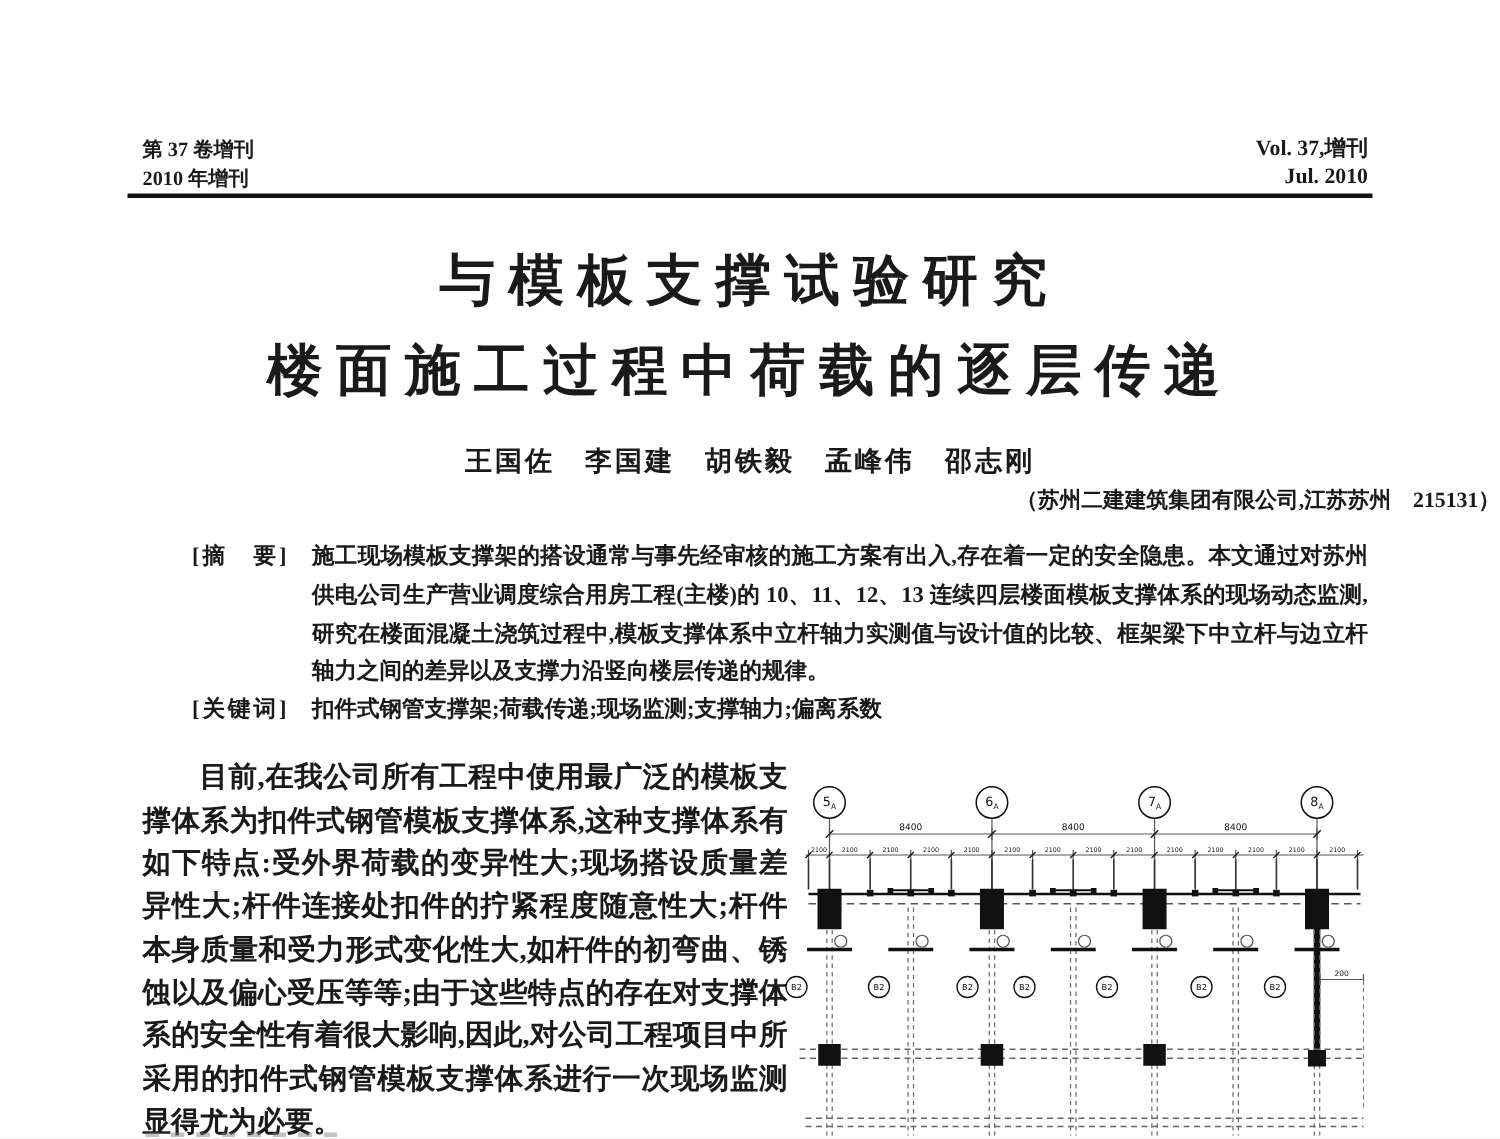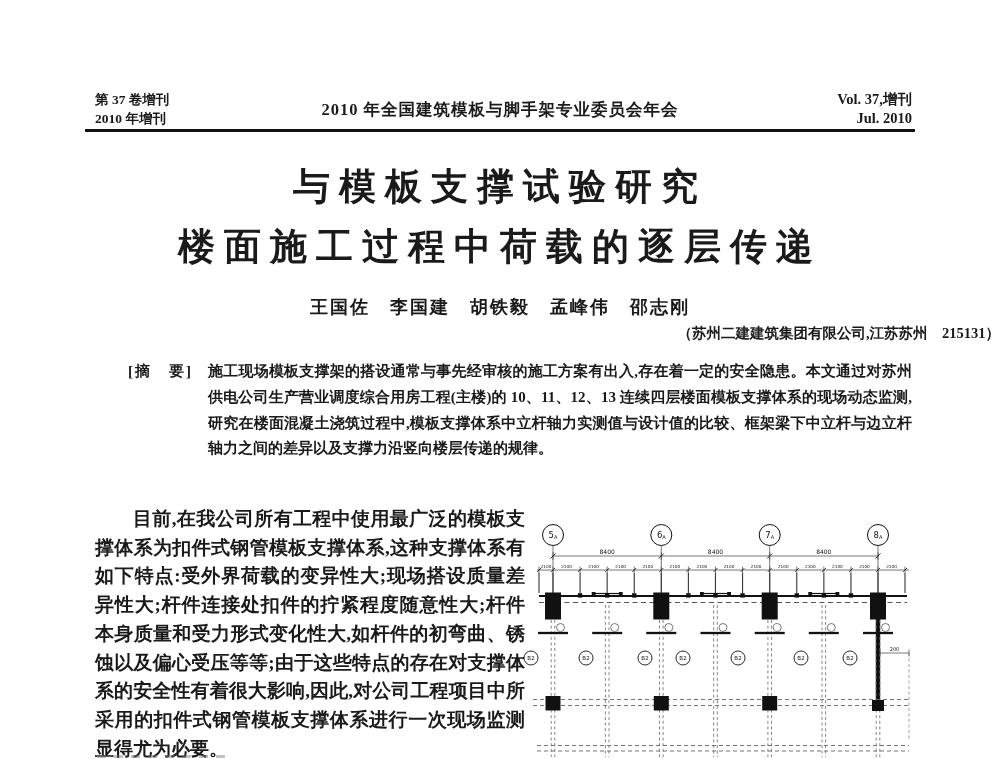--- a/index.html
+++ b/index.html
@@ -39,40 +39,43 @@
 </style>
 </head>
 <body>
 
 <div class="page">
 
   <div class="abs hdr-left">
     <div>第 37 卷增刊</div>
     <div>2010 年增刊</div>
   </div>
-  <div class="abs hdr-center">2010 年全国建筑模板与脚手架专业委员会年会</div>
   <div class="abs hdr-right">
     <div>Vol. 37,增刊</div>
     <div>Jul. 2010</div>
   </div>
   <div class="abs hdr-rule"></div>
 
   <div class="abs title">
     <div>与模板支撑试验研究</div>
     <div>楼面施工过程中荷载的逐层传递</div>
   </div>
 
   <div class="abs authors">王国佐　李国建　胡铁毅　孟峰伟　邵志刚</div>
   <div class="abs affil">（苏州二建建筑集团有限公司,江苏苏州　215131）</div>
 
   <div class="abs abstract">
     <span class="lbl">[摘　要]</span>
     <span class="txt">施工现场模板支撑架的搭设通常与事先经审核的施工方案有出入,存在着一定的安全隐患。本文通过对苏州供电公司生产营业调度综合用房工程(主楼)的 10、11、12、13 连续四层楼面模板支撑体系的现场动态监测,研究在楼面混凝土浇筑过程中,模板支撑体系中立杆轴力实测值与设计值的比较、框架梁下中立杆与边立杆轴力之间的差异以及支撑力沿竖向楼层传递的规律。</span>
   </div>
 
+  <div class="abs kw">
+    <span class="lbl">[关键词]</span>
+    <span class="txt">扣件式钢管支撑架;荷载传递;现场监测;支撑轴力;偏离系数</span>
+  </div>
 
   <div class="abs bodycol">
     <p>目前,在我公司所有工程中使用最广泛的模板支撑体系为扣件式钢管模板支撑体系,这种支撑体系有如下特点:受外界荷载的变异性大;现场搭设质量差异性大;杆件连接处扣件的拧紧程度随意性大;杆件本身质量和受力形式变化性大,如杆件的初弯曲、锈蚀以及偏心受压等等;由于这些特点的存在对支撑体系的安全性有着很大影响,因此,对公司工程项目中所采用的扣件式钢管模板支撑体系进行一次现场监测显得尤为必要。</p>
   </div>
 
   <div class="abs figure" id="fig">
       <svg width="397" height="252" viewBox="0 0 397 252" xmlns="http://www.w3.org/2000/svg">
         <circle cx="30" cy="28" r="10.5" fill="none" stroke="#111111" stroke-width="1"></circle>
         <text x="30" y="30.5" font-size="8.5" fill="#111111" text-anchor="middle" font-family="DejaVu Sans, sans-serif">5<tspan font-size="5" dy="1.5">A</tspan></text>
         <line x1="30" y1="38.8" x2="30" y2="88.5" stroke="#555555" stroke-width="0.8"></line>

